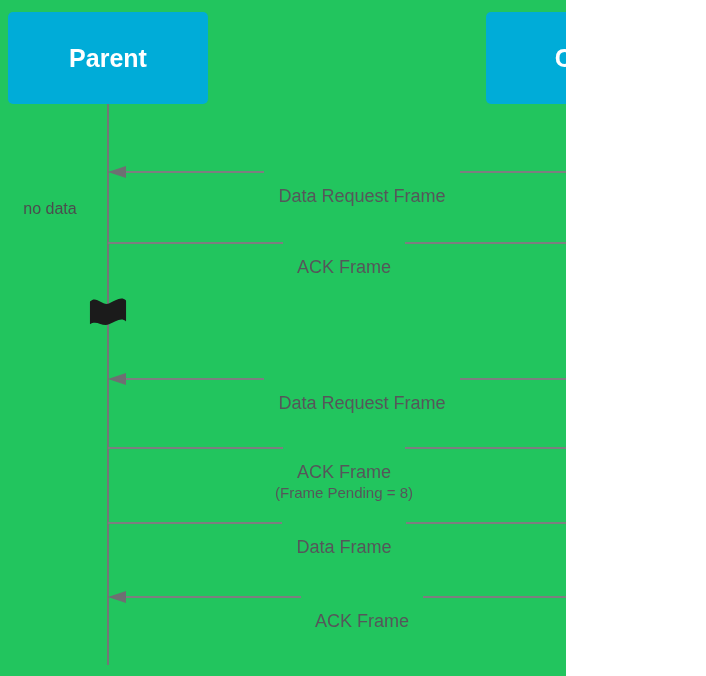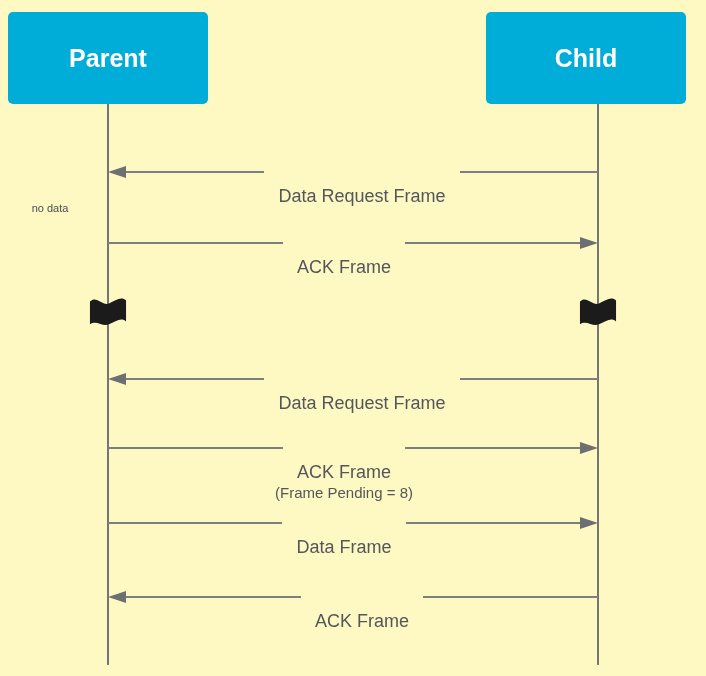--- a/index.html
+++ b/index.html
@@ -1,18 +1,18 @@
 <!DOCTYPE html>
 <html><head>
 <meta charset="utf-8">
 <style>
   * { margin:0; padding:0; box-sizing:border-box; }
   body { background:#ffffff; font-family:"Liberation Sans", sans-serif; }
   .canvas {
-    position:relative; width:706px; height:676px; background:#fef9c3; overflow:hidden;
+    position:relative; width:566px; height:676px; background:#22c55e; overflow:hidden;
   }
   
   .actor {
     position:absolute; top:12px; width:200px; height:92px;
     background:#00ACD8; border-radius:5px;
     display:flex; align-items:center; justify-content:center;
     color:#ffffff; font-size:25px; font-weight:bold;
   }
   .actor.parent { left:8px; }
   .actor.child  { left:486px; }
@@ -38,21 +38,21 @@
   }
   .head {
     width:0; height:0; flex:none;
     border-top:6px solid transparent; border-bottom:6px solid transparent;
   }
   .msg.dir-left  .head { border-right:18px solid #6e6f72; }
   .msg.dir-right .head { border-left:18px solid #6e6f72; }
   
   .side-note {
     position:absolute; left:0; width:100px; text-align:center;
-    font-size:11px; color:#4b4c4e; line-height:25px;
+    font-size:16px; color:#4b4c4e; line-height:25px;
   }
   .side-note.note1 { top:196px; }
   .side-note.note2 { top:387px; }
   
   .flag { position:absolute; width:38px; height:36px; }
   .flag.parent { left:89px;  top:294px; }
   .flag.child  { left:579px; top:294px; }
 </style>
 </head>
 <body>

